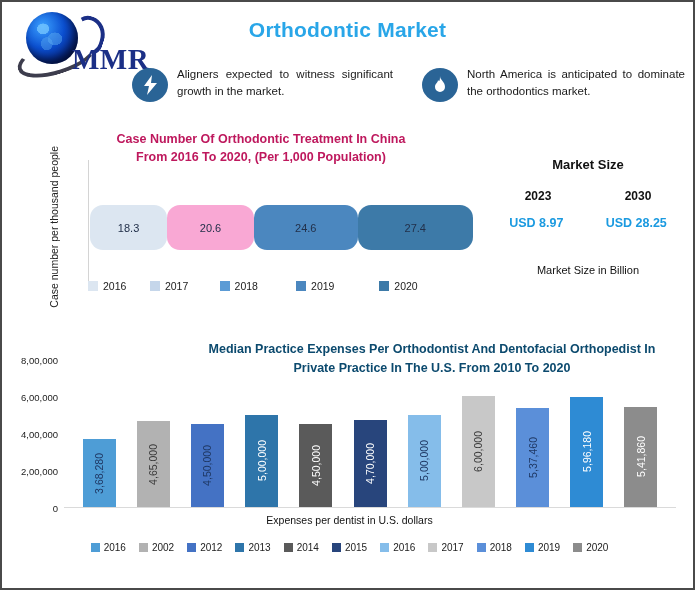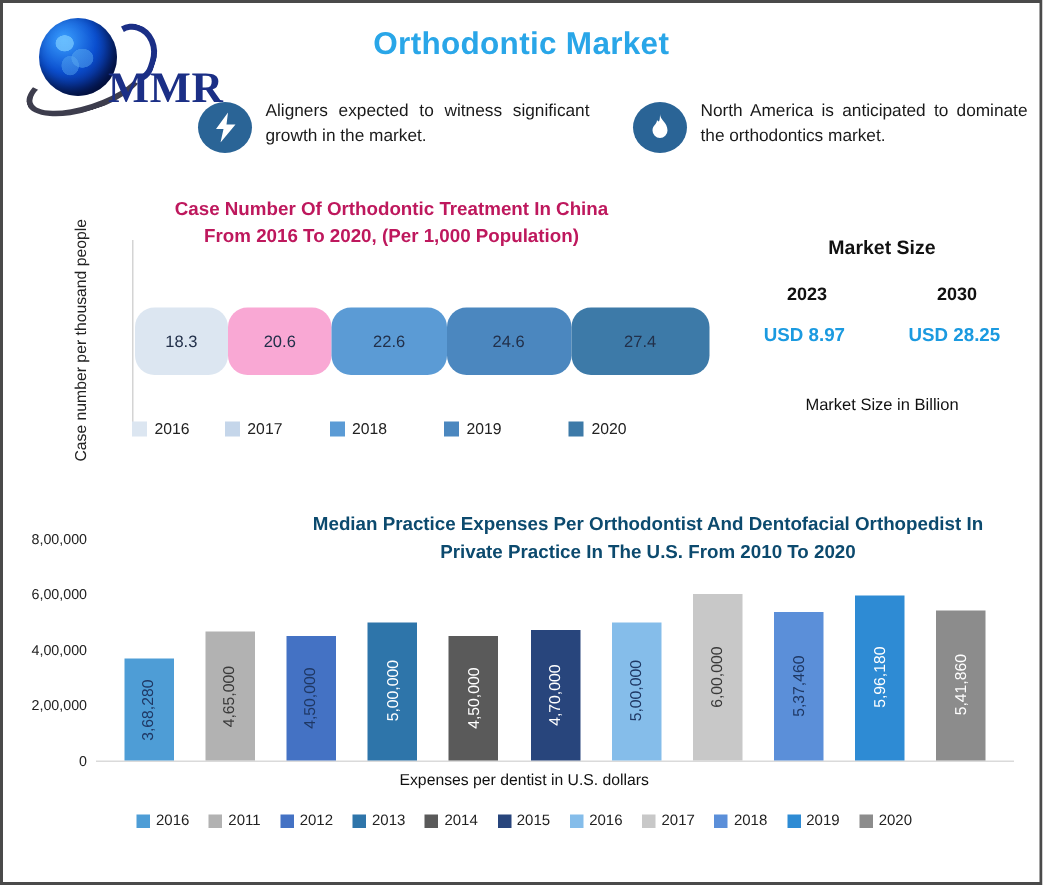--- a/index.html
+++ b/index.html
@@ -134,23 +134,20 @@
       <span>Case number per thousand people</span>
     </div>
     <div id="c1-plot">
       <div id="c1-bar">
           <div class="seg" style="flex: 18.3 0 0px; background: rgb(220, 230, 241);">
             <span>18.3</span>
           </div>
           <div class="seg" style="flex: 20.6 0 0px; background: #f9a8d4;">
             <span>20.6</span>
           </div>
-          <div class="seg" style="flex: 22.6 0 0px; background: rgb(91, 155, 213);">
-            <span>22.6</span>
-          </div>
           <div class="seg" style="flex: 24.6 0 0px; background: rgb(75, 135, 191);">
             <span>24.6</span>
           </div>
           <div class="seg" style="flex: 27.4 0 0px; background: rgb(61, 122, 168);">
             <span>27.4</span>
           </div>
         </div>
     </div>
     <div id="c1-legend">
         <div class="li" style="flex: 18.3 0 0px;">
@@ -262,21 +259,21 @@
         </div>
     </div>
     <div id="c2-xlab">Expenses per dentist in U.S. dollars</div>
     <div id="c2-legend">
         <div class="li">
           <span class="sw" style="background: rgb(78, 157, 214);"></span>
           <span>2016</span>
         </div>
         <div class="li">
           <span class="sw" style="background: rgb(178, 178, 178);"></span>
-          <span>2011</span>
+          <span>2002</span>
         </div>
         <div class="li">
           <span class="sw" style="background: rgb(68, 114, 196);"></span>
           <span>2012</span>
         </div>
         <div class="li">
           <span class="sw" style="background: rgb(46, 117, 170);"></span>
           <span>2013</span>
         </div>
         <div class="li">

